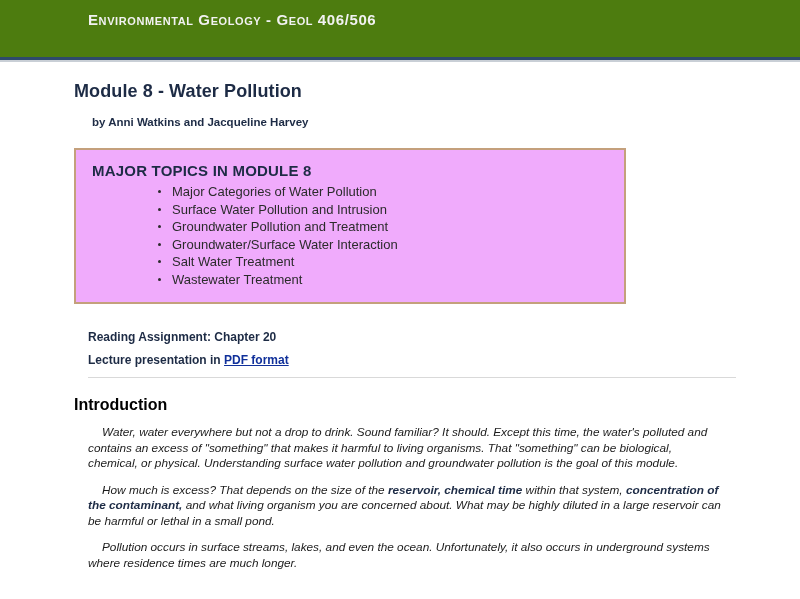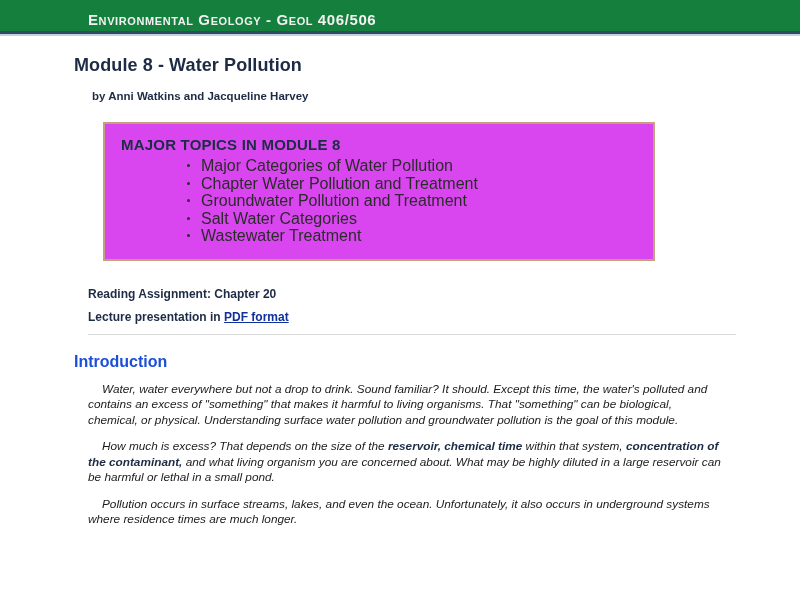--- a/index.html
+++ b/index.html
@@ -12,22 +12,22 @@
     height: 599px;
     background: #ffffff;
     font-family: "Liberation Sans", sans-serif;
     color: #1b1b1b;
     overflow: hidden;
   }
 
   
   .banner {
     width: 100%;
-    height: 31px;
-    background: #15803d;
+    height: 57px;
+    background: #4d7c0f;
     position: relative;
     box-sizing: border-box;
   }
   .banner-title {
     position: absolute;
     left: 88px;
     top: 11px;
     color: #f2f2f2;
     font-size: 15px;
     font-weight: bold;
@@ -62,42 +62,42 @@
 
   .byline {
     margin: 14px 0 0 18px;
     font-size: 11.5px;
     font-weight: bold;
     color: #1d2b45;
   }
 
   
   .topics-box {
-    margin: 20px 0 0 29px;
+    margin: 20px 0 0 0;
     width: 552px;
-    background: #d946ef;
+    background: #f0abfc;
     border: 2px solid #c4a07c;
     box-sizing: border-box;
     padding: 12px 16px 14px 16px;
   }
   .topics-heading {
     margin: 0 0 4px 0;
     font-size: 15px;
     font-weight: bold;
     color: #1d2b45;
     letter-spacing: 0.2px;
   }
   .topics-list {
     margin: 0;
     padding: 0 0 0 66px;
     list-style: none;
   }
   .topics-list li {
     position: relative;
-    font-size: 16px;
+    font-size: 13px;
     color: #2b2b2b;
     line-height: 17.5px;
     padding-left: 14px;
   }
   .topics-list li::before {
     content: "";
     position: absolute;
     left: 0;
     top: 7px;
     width: 3px;
@@ -128,21 +128,21 @@
     width: 648px;
     height: 1px;
     background: #d9d9d9;
     border: 0;
   }
 
   .section-title {
     margin: 18px 0 0 0;
     font-size: 16px;
     font-weight: bold;
-    color: #1d4ed8;
+    color: #000000;
   }
 
   .body-text {
     margin: 11px 0 0 14px;
     width: 634px;
     font-size: 11.8px;
     line-height: 15.5px;
     color: #1b1b1b;
     text-indent: 14px;
     text-align: left;
@@ -165,23 +165,24 @@
 <div class="page">
 
   <h1 class="module-title">Module 8 - Water Pollution</h1>
 
   <div class="byline">by Anni Watkins and Jacqueline Harvey</div>
 
   <div class="topics-box">
     <div class="topics-heading">MAJOR TOPICS IN MODULE 8</div>
     <ul class="topics-list" id="topics-list">
         <li>Major Categories of Water Pollution</li>
-        <li>Chapter Water Pollution and Treatment</li>
+        <li>Surface Water Pollution and Intrusion</li>
         <li>Groundwater Pollution and Treatment</li>
-        <li>Salt Water Categories</li>
+        <li>Groundwater/Surface Water Interaction</li>
+        <li>Salt Water Treatment</li>
         <li>Wastewater Treatment</li>
       </ul>
   </div>
 
   <div class="resources">
     <div class="resource-line">Reading Assignment: Chapter 20</div>
     <div class="resource-line"><span>Lecture presentation in </span><a class="pdf-link" href="#">PDF format</a></div>
   </div>
 
   <hr class="divider">

